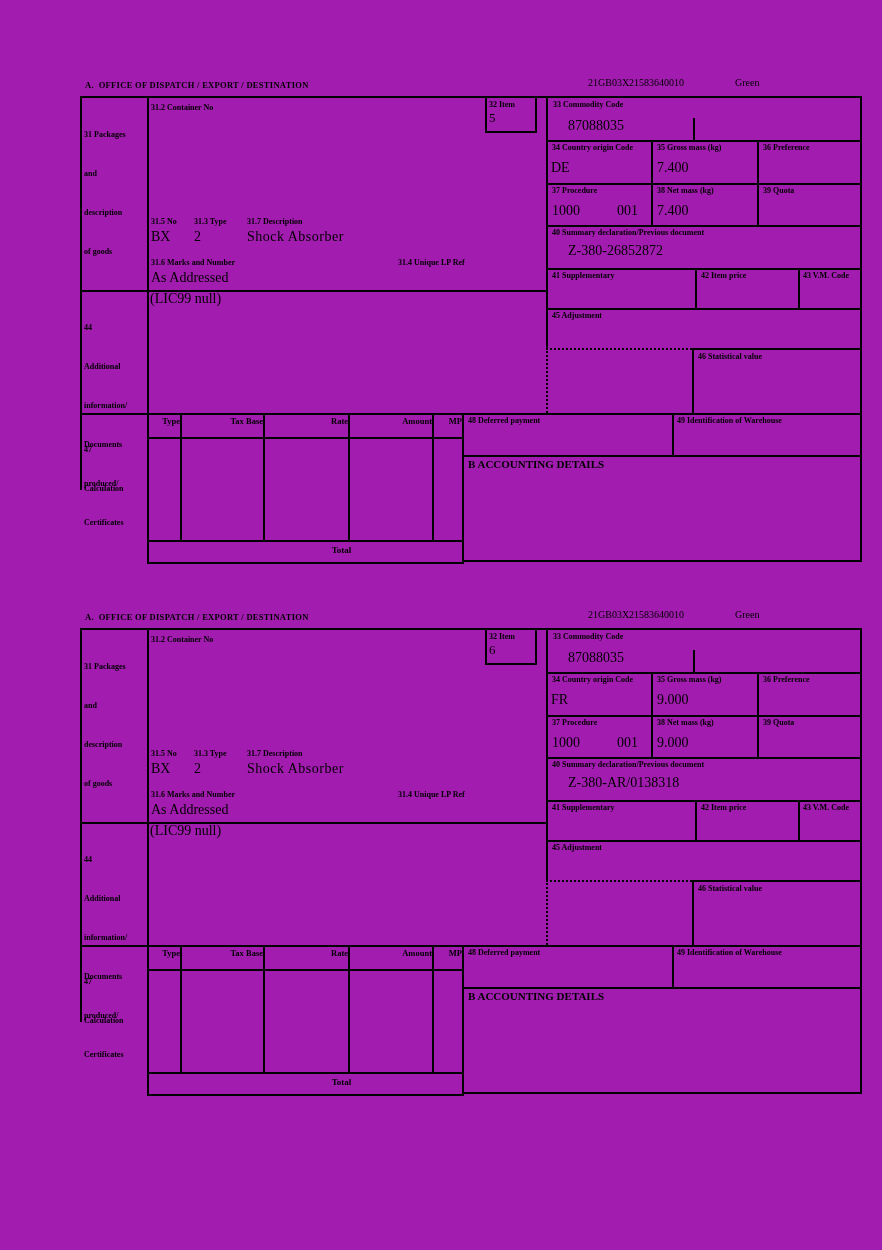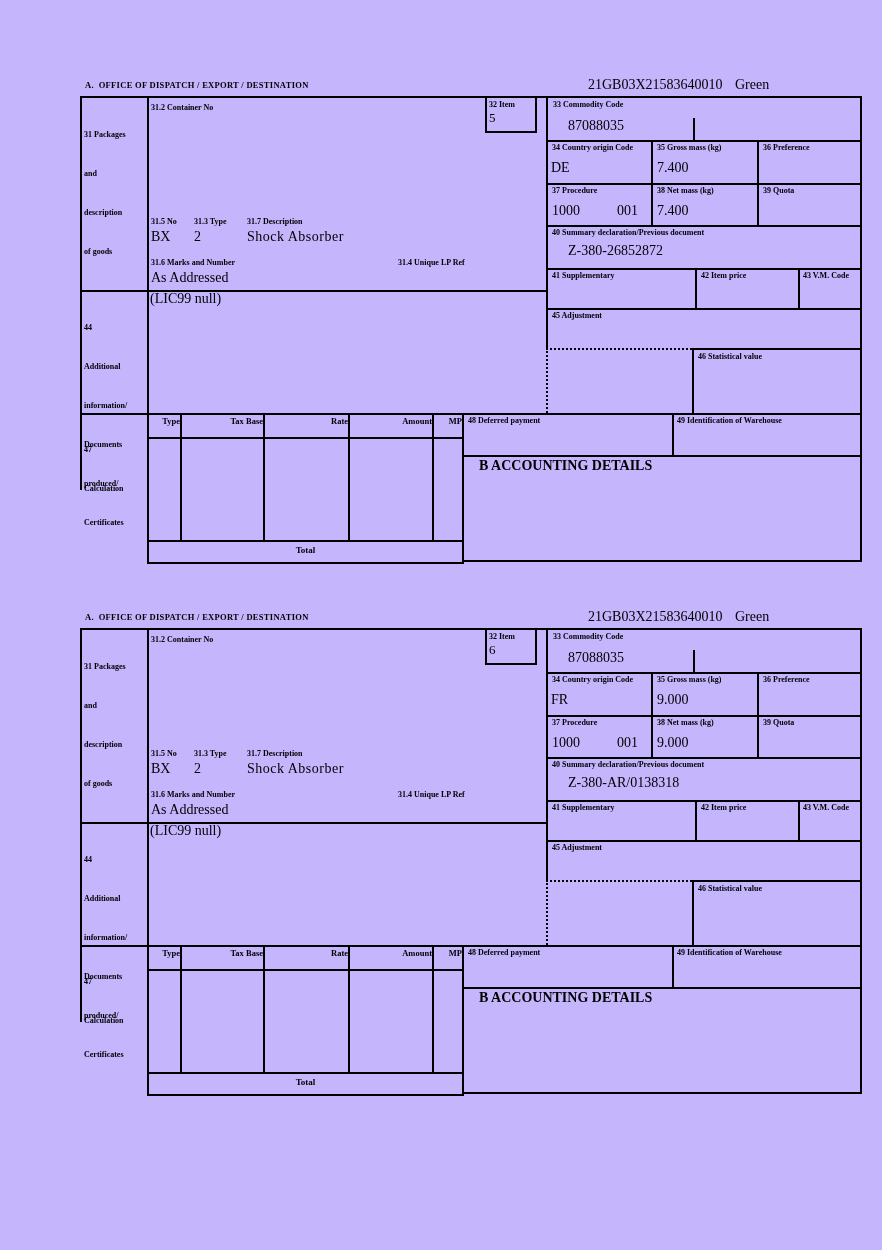--- a/index.html
+++ b/index.html
@@ -5,41 +5,41 @@
   html,body { margin:0; padding:0; }
   body {
     font-family: "Liberation Serif", "DejaVu Serif", serif;
     color:#000;
     background:#fff;
   }
   #page {
     position:relative;
     width:882px;
     height:1250px;
-    background:#c4b5fd;
+    background:#a21caf;
     overflow:hidden;
   }
   .section { position:absolute; left:80px; width:782px; height:492px; }
   .sec-hdr { position:absolute; left:0; top:0; width:782px; height:20px; }
   .form { position:absolute; left:0; top:20px; width:782px; height:470px; }
   
   .hl { position:absolute; height:2px; background:#000; }
   .vl { position:absolute; width:2px; background:#000; }
   .hd { position:absolute; height:0; border-top:2px dotted #000; }
   .vd { position:absolute; width:0; border-left:2px dotted #000; }
   
   .lab { position:absolute; font-size:8px; font-weight:bold; white-space:pre; line-height:10px; }
   .val { position:absolute; font-size:14px; white-space:pre; line-height:15px; }
   .val-sm { position:absolute; font-size:13px; white-space:pre; line-height:14px; }
   .lab-lines span { display:block; }
   .hdr-cell { position:absolute; top:320px; font-size:8.5px; font-weight:bold; text-align:right; }
   .sec-a { position:absolute; left:5px; top:4px; font-size:8.5px; font-weight:bold; white-space:pre; letter-spacing:0.3px; }
-  .sec-ref { position:absolute; top:1px; font-size:14px; white-space:pre; }
-  .bacc { position:absolute; font-size:14px; font-weight:bold; white-space:pre;margin-left:11px; }
-  .total-lab { position:absolute; left:67px; top:449px; width:317px; text-align:center; font-size:9px; font-weight:bold; }
+  .sec-ref { position:absolute; top:1px; font-size:10px; white-space:pre; }
+  .bacc { position:absolute; font-size:11px; font-weight:bold; white-space:pre; }
+  .total-lab { position:absolute; left:67px; top:449px; width:317px; text-align:center; font-size:9px; font-weight:bold;padding-left:36px; }
   .l44 { line-height:13px;font-family:Liberation Serif, serif; }
 </style>
 </head>
 <body>
 
 <div id="page">
   <div class="section" style="top: 76px;">
 
     <div class="sec-hdr">
       <div class="sec-a">A.  OFFICE OF DISPATCH / EXPORT / DESTINATION</div>

